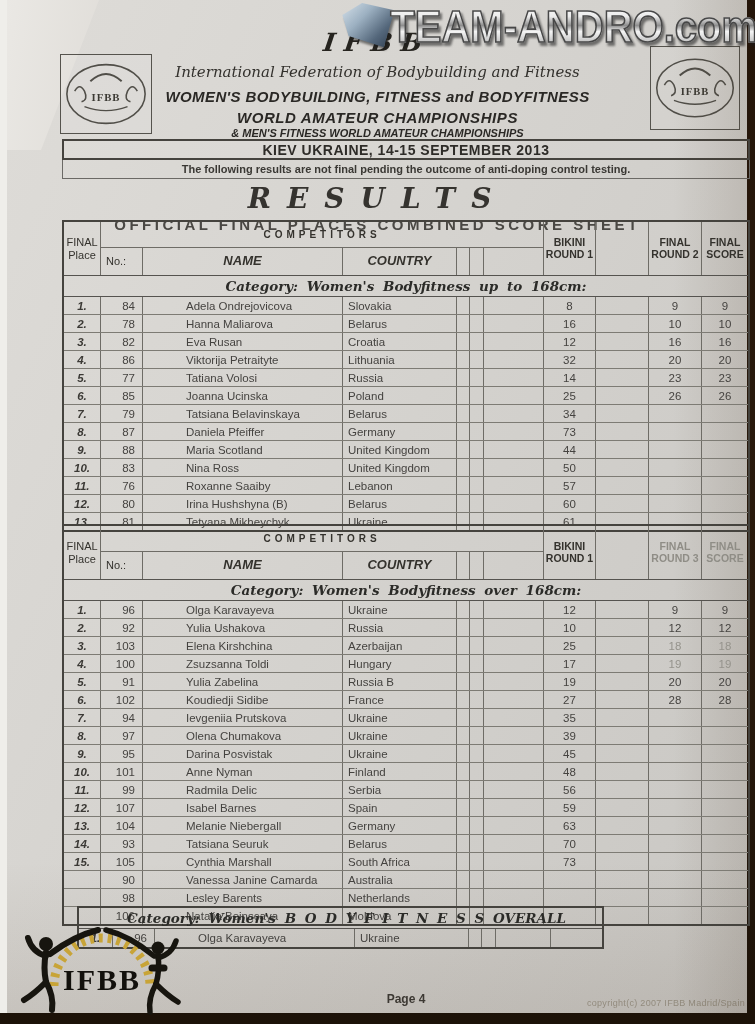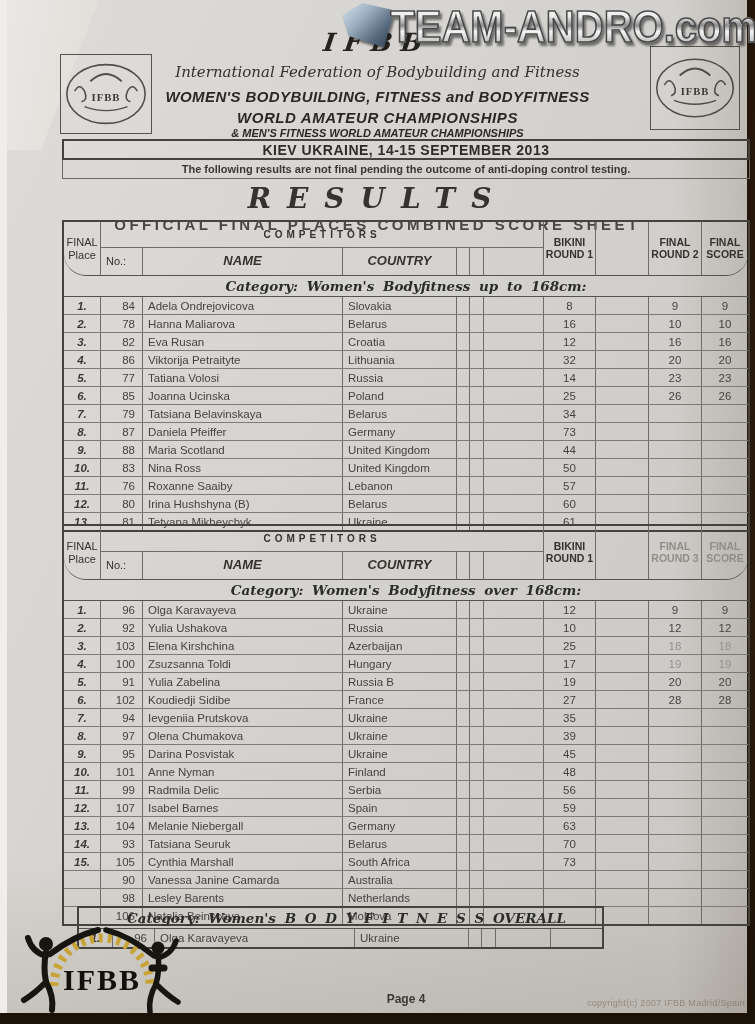--- a/index.html
+++ b/index.html
@@ -64,32 +64,32 @@
   .h-comp{grid-column:2/8;grid-row:1;font-weight:bold;font-size:10px;letter-spacing:4px;border-bottom:1px solid #6e6c66;}
   .h-no{grid-column:2;grid-row:2;font-size:11px;align-items:flex-start;padding-left:5px;}
   .h-name{grid-column:3;grid-row:2;font-weight:bold;font-style:italic;font-size:13px;}
   .h-country{grid-column:4;grid-row:2;font-weight:bold;font-style:italic;font-size:13px;}
   .h-n1{grid-column:5;grid-row:2;} .h-n2{grid-column:6;grid-row:2;} .h-n3{grid-column:7;grid-row:2;}
   .h-bikini{grid-column:8;grid-row:1/3;font-weight:bold;font-size:10.5px;}
   .h-gap{grid-column:9;grid-row:1/3;}
   .h-round{grid-column:10;grid-row:1/3;font-weight:bold;font-size:10.5px;}
   .h-score{grid-column:11;grid-row:1/3;font-weight:bold;font-size:10.5px;border-right:none;}
   .h-place span{display:block;}
-  .thead{border-bottom:1px solid #55534f;border-radius:22px;}
+  .thead{border-bottom:1px solid #55534f;}
   .cat{height:20px;border-bottom:1px solid #55534f;display:flex;align-items:center;justify-content:center;
        font-family:"DejaVu Serif",serif;font-style:italic;font-weight:bold;font-size:13.5px;
        color:#2b2b28;word-spacing:4px;}
   .trow{display:grid;grid-template-columns:37px 42px 200px 114px 13px 14px 60px 52px 53px 53px 46px;
         height:17px;border-bottom:1px solid #7d7b74;}
   .rows .trow:last-child{border-bottom:none;}
   .cell{box-sizing:border-box;border-right:1px solid #6e6c66;font-size:11.5px;color:#454340;
         display:flex;align-items:center;overflow:hidden;white-space:nowrap;}
   .c-place{justify-content:center;font-style:italic;font-weight:bold;color:#3b3935;}
   .c-no{justify-content:flex-end;padding-right:7px;}
-  .c-name{padding-left:5px;} .c-country{padding-left:5px;}
+  .c-name{padding-left:5px;margin-left:38px;} .c-country{padding-left:5px;}
   .c-bikini,.c-round,.c-score,.c-gap{justify-content:center;}
   .c-score{border-right:none;}
   .t2 .h-round,.t2 .h-score{color:#8f8d86;}
   .trow.dim .c-round,.trow.dim .c-score{color:#95938c;}
   
   .overall{position:absolute;left:77px;top:906px;width:527px;box-sizing:border-box;
            border:2px solid #45433e;z-index:3;}
   .overall .cat{border-bottom:1px solid #55534f;padding-left:12px;}
   .orow{display:grid;grid-template-columns:34px 42px 200px 114px 13px 14px 55px 51px;
         height:18px;}

